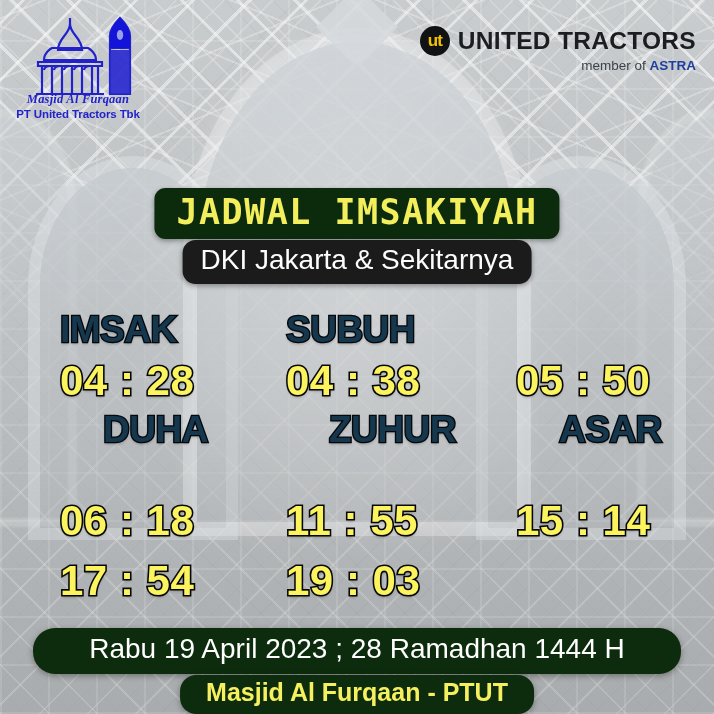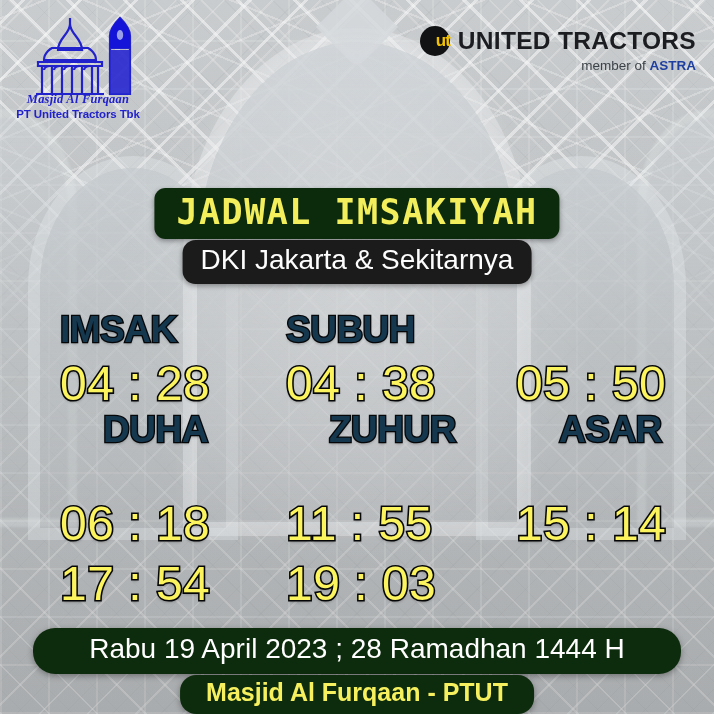--- a/index.html
+++ b/index.html
@@ -96,21 +96,21 @@
   .masjid-sub{
     position:absolute;left:10px;top:108px;width:136px;text-align:center;
     font-family:"Liberation Sans", sans-serif;font-weight:700;
     font-size:11.5px;color:#2222cc;letter-spacing:-.1px;
   }
 
   .ut-wrap{position:absolute;right:18px;top:26px;text-align:right;}
   .ut-row{display:flex;align-items:center;justify-content:flex-end;gap:8px;}
   .ut-mark{
     width:30px;height:30px;border-radius:50%;background:#111214;
-    display:flex;align-items:center;justify-content:flex-end;
+    display:flex;align-items:center;justify-content:center;
     color:#f2c200;font-weight:700;font-size:17px;line-height:1;
     font-family:"Liberation Sans", sans-serif;letter-spacing:-1px;
     position:relative;
   }
   .ut-mark span{position:relative;top:-1px;}
   .ut-name{
     font-weight:700;font-size:24.5px;color:#1b1d20;letter-spacing:.3px;
     font-family:"Liberation Sans", sans-serif;
   }
   .ut-member{
@@ -156,21 +156,21 @@
   .plabel{
     font-family:"Liberation Sans", sans-serif;
     font-weight:700;font-size:37px;line-height:.98;
     color:#16384f;letter-spacing:-.5px;white-space:nowrap;
     -webkit-text-stroke:2.6px #07080a;
     paint-order:stroke fill;
     text-shadow:0 2px 3px rgba(0,0,0,.30);
   }
   .ptime{
     font-family:"Liberation Sans", sans-serif;
-    font-weight:400;font-size:48px;line-height:1.0;
+    font-weight:700;font-size:42px;line-height:1.0;
     color:#fbf45e;letter-spacing:.5px;white-space:nowrap;
     -webkit-text-stroke:3.2px #07080a;
     paint-order:stroke fill;
     text-shadow:0 2px 3px rgba(0,0,0,.33);
   }
   .row-a{top:0px;}
   .row-b{top:48px;}
   .row-c{top:100px;padding-left:43px;}
   .row-d{top:148px;margin-top:40px;}
   .row-e{top:200px;}

